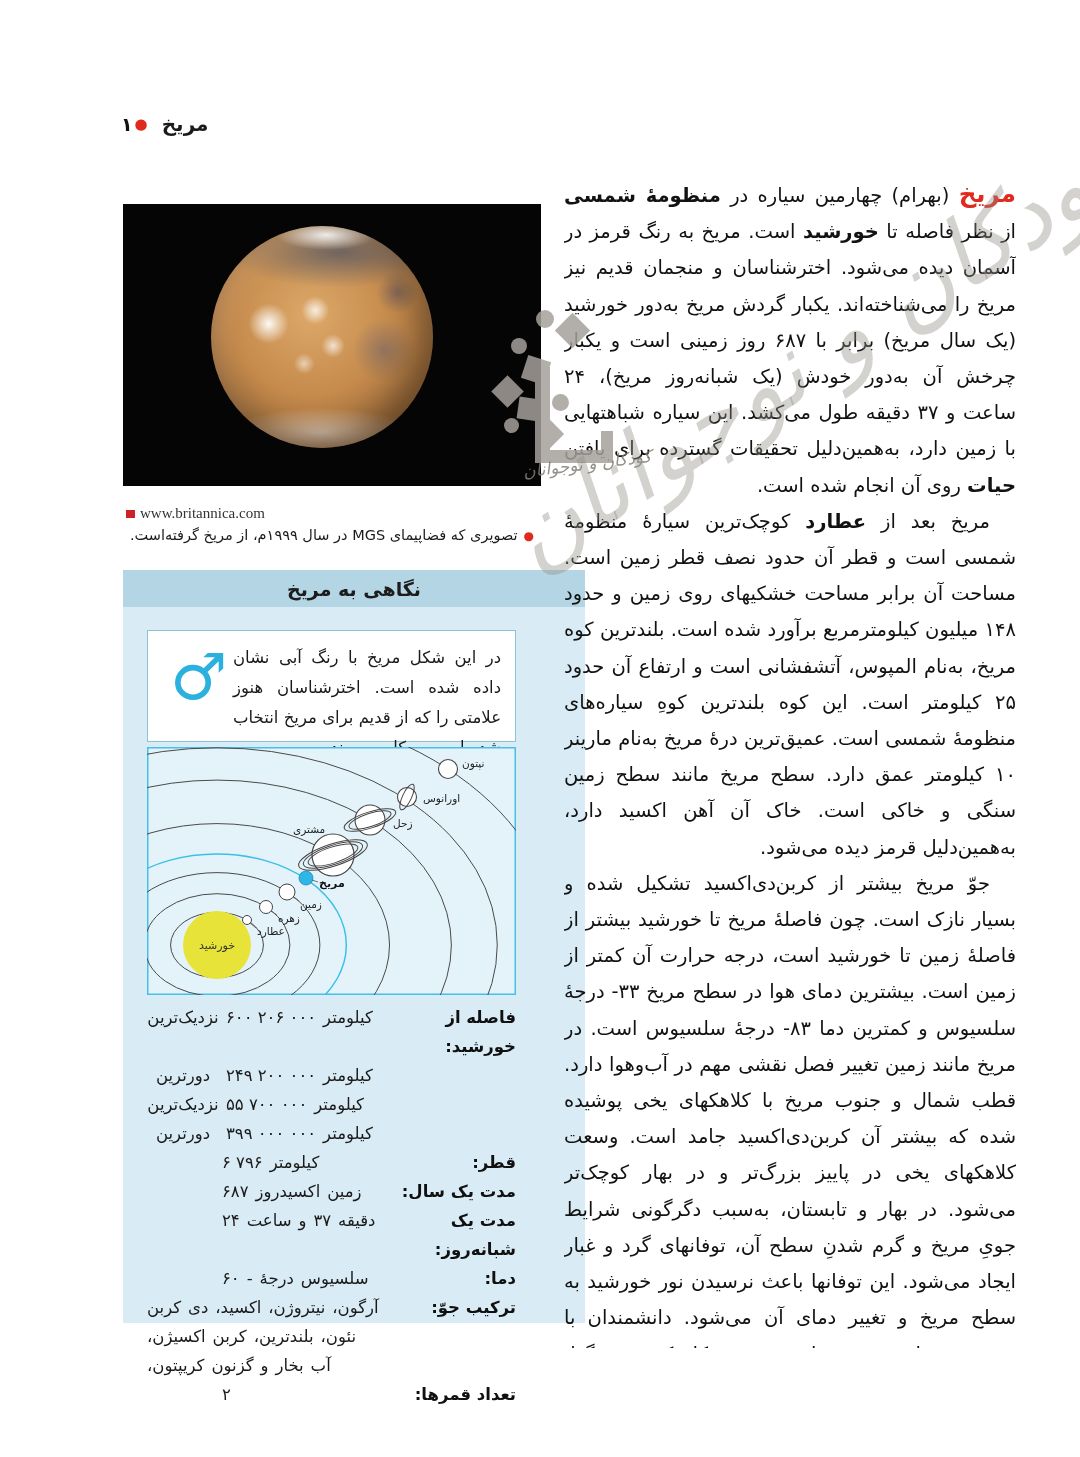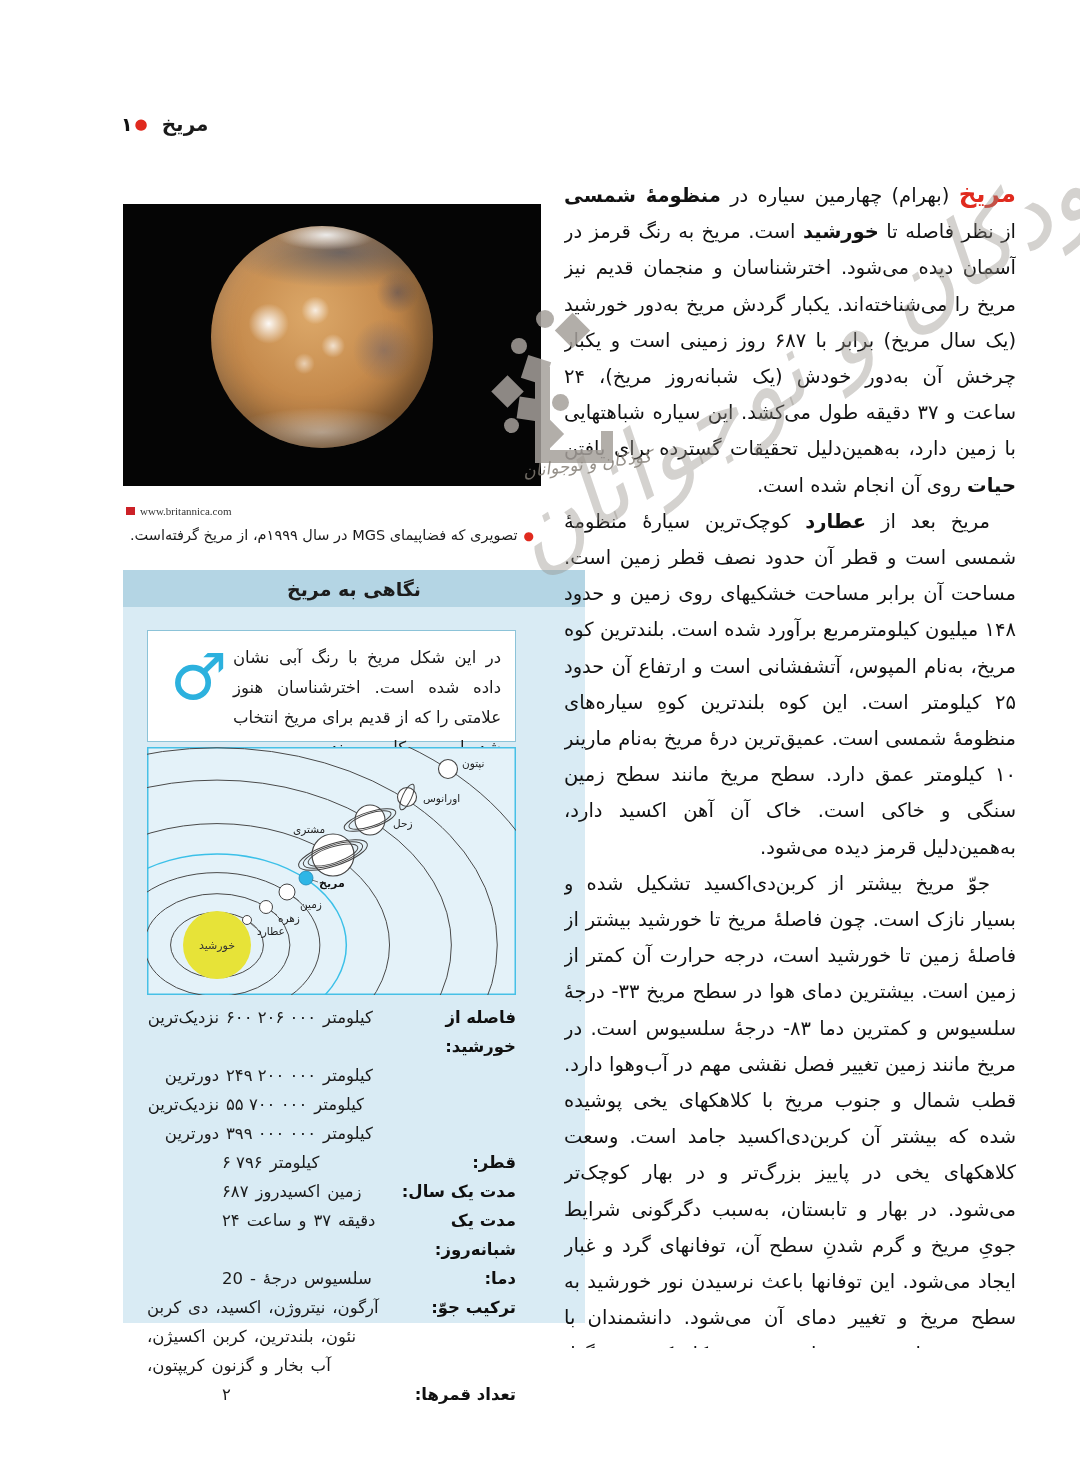--- a/index.html
+++ b/index.html
@@ -24,21 +24,21 @@
       radial-gradient(circle 17px at 55% 54%, rgba(255,255,255,.7), rgba(255,255,255,0) 70%),
       radial-gradient(circle 15px at 42% 62%, rgba(255,255,255,.55), rgba(255,255,255,0) 70%),
       radial-gradient(circle 42px at 78% 56%, rgba(88,88,112,.45), rgba(88,88,112,0) 75%),
       radial-gradient(circle 30px at 84% 30%, rgba(70,72,96,.5), rgba(70,72,96,0) 70%),
       radial-gradient(ellipse 52% 14% at 50% 93%, rgba(255,255,255,.55), rgba(255,255,255,0) 80%),
       radial-gradient(circle at 45% 40%, #dca869 0%, #c58a4c 45%, #a06d3b 78%, #7c5130 100%);
     box-shadow: inset -10px -12px 34px rgba(0,0,0,.38), inset 8px 10px 24px rgba(255,255,255,.12);}
 
   
   .source-line{left:126px;top:505px;display:flex;align-items:center;gap:5px;
-               font-family:"Liberation Serif",serif;font-size:11px;color:#333;}
+               font-family:"Liberation Serif",serif;font-size:15px;color:#333;}
   .source-mark{width:9px;height:8px;background:#cc2127;display:inline-block;}
   .caption{left:123px;top:527px;width:418px;direction:rtl;text-align:center;font-size:14.5px;color:#1a1a1a;}
   .caption .bullet{color:#e02a1e;font-size:12px;margin-left:6px;}
 
   
   .infobox{left:123px;top:570px;width:462px;}
   .infobox-header{height:37px;background:#b4d5e4;display:flex;align-items:center;justify-content:center;
                   font-size:19px;font-weight:bold;color:#1c1c1c;}
   .infobox-body{position:relative;height:716px;background:#d9ebf4;}
 
@@ -49,21 +49,21 @@
                font-size:16.5px;line-height:30px;color:#1a1a1a;}
 
   .diagram{position:absolute;left:24px;top:140px;}
 
   .facts{position:absolute;left:24px;top:396px;width:369px;direction:ltr;}
   .fact-row{display:flex;direction:ltr;align-items:baseline;min-height:29px;font-size:16.5px;line-height:29px;}
   .fact-label{width:120px;direction:rtl;text-align:right;font-weight:bold;color:#101010;}
   .fact-value{flex:1;display:flex;flex-wrap:wrap;direction:ltr;column-gap:0.42em;
               align-content:flex-start;color:#1a1a1a;padding-right:8px;}
   .fact-value.indented{padding-left:75px;}
-  .tok{white-space:pre;}
+  .tok{white-space:pre;text-align:center;}
   .tok.qual{width:72px;}
 
   
   .article{left:564px;top:176px;width:452px;height:1172px;overflow:hidden;direction:rtl;}
   .article p{margin:0;text-align:justify;font-size:19.5px;line-height:36.2px;color:#121212;}
   .article p.indent{text-indent:26px;}
   .run-n{}
   .run-b{font-weight:bold;}
   .run-i{}
   .run-title{color:#e02a1e;font-weight:bold;font-size:24.5px;}
@@ -220,21 +220,21 @@
             <span class="tok" dir="auto">۲۴</span>
             <span class="tok" dir="auto">ساعت</span>
             <span class="tok" dir="auto">و</span>
             <span class="tok" dir="auto">۳۷</span>
             <span class="tok" dir="auto">دقیقه</span>
           </div>
           <div class="fact-label">مدت یک شبانه‌روز:</div>
         </div>
         <div class="fact-row">
           <div class="fact-value indented">
-            <span class="tok" dir="auto">20</span>
+            <span class="tok" dir="auto">۶۰</span>
             <span class="tok" dir="auto">-</span>
             <span class="tok" dir="auto">درجهٔ</span>
             <span class="tok" dir="auto">سلسیوس</span>
           </div>
           <div class="fact-label">دما:</div>
         </div>
         <div class="fact-row">
           <div class="fact-value">
             <span class="tok" dir="auto">کربن</span>
             <span class="tok" dir="auto">دی</span>

